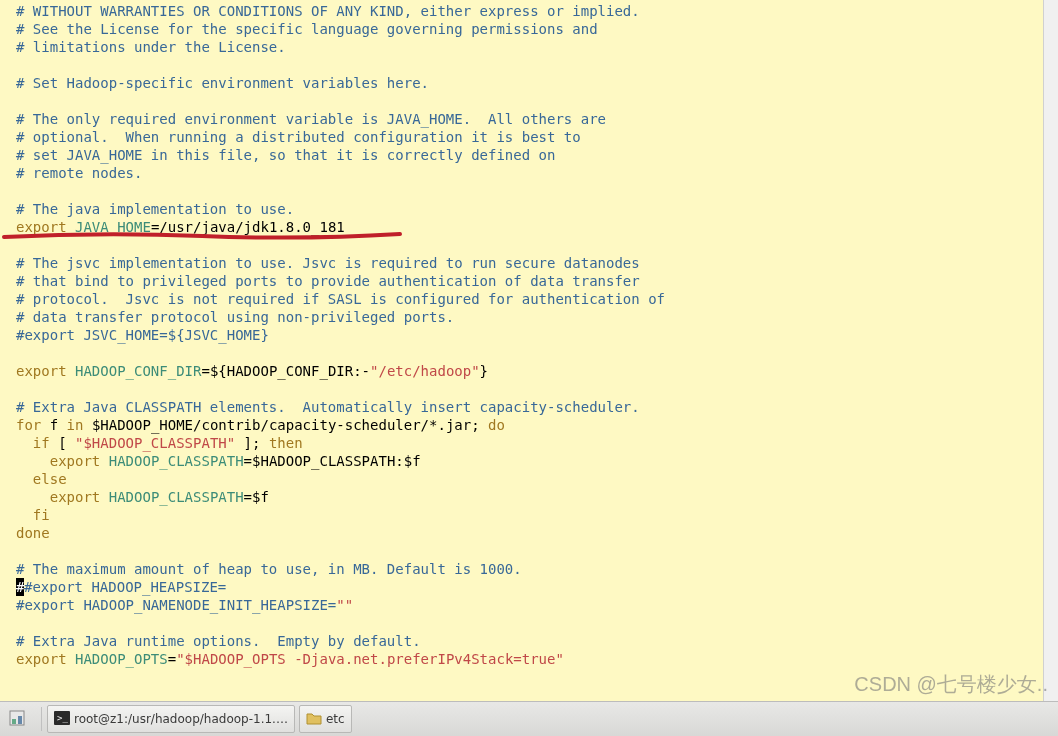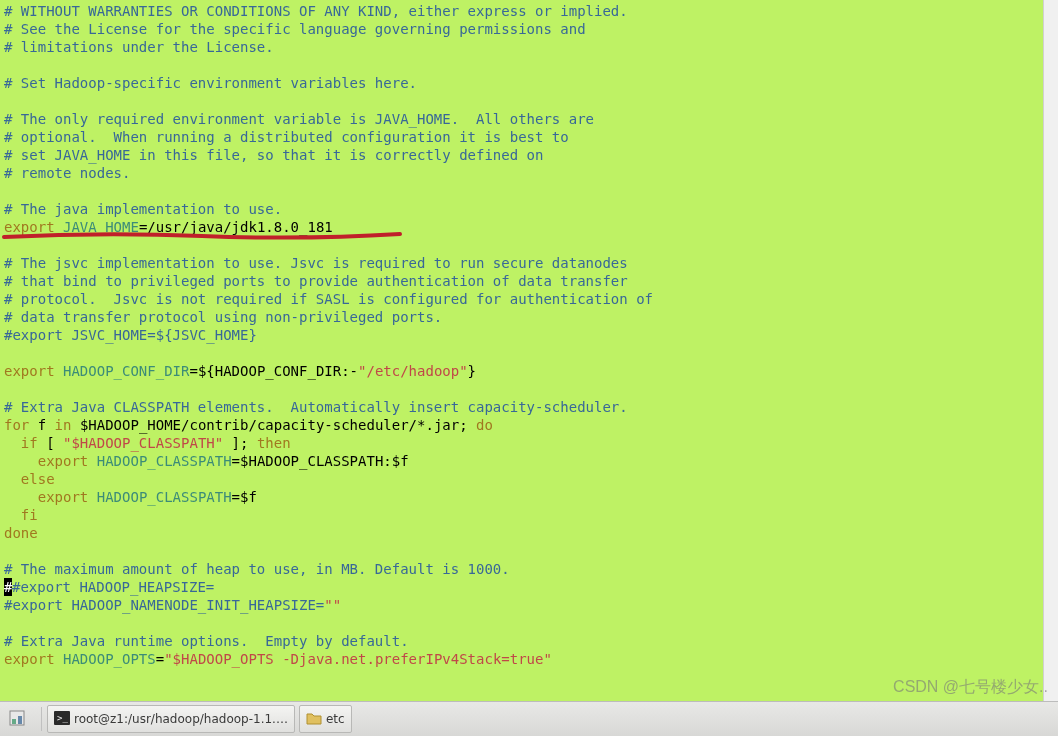--- a/index.html
+++ b/index.html
@@ -7,22 +7,22 @@
     padding: 0;
     width: 1058px;
     height: 736px;
     font-family: "DejaVu Sans Mono", "Liberation Mono", monospace;
     font-size: 14px;
     background: #ffffff;
     overflow: hidden;
     position: relative;
   }
   .editor {
-    background: #bef264;
-    padding: 2px 4px;
+    background: #fef9c3;
+    padding: 2px 16px;
     white-space: pre;
     line-height: 18px;
     color: #000000;
     height: 702px;
     overflow: hidden;
     border-right: 1px solid #d0d0d0;
     box-sizing: border-box;
   }
   .c-comment { color: #386898; }       
   .c-keyword { color: #a07820; }       
@@ -83,21 +83,21 @@
     display: inline-block;
     margin-right: 4px;
     vertical-align: middle;
   }
   .watermark {
     position: absolute;
     right: 10px;
     bottom: 38px;
     color: rgba(120,120,120,0.6);
     font-family: sans-serif;
-    font-size: 16px;
+    font-size: 20px;
     pointer-events: none;
   }
   .scroll-gutter {
     position:absolute;
     right:0; top:0;
     width:14px;
     height:702px;
     background:#f0f0f0;
     border-left:1px solid #d0d0d0;
   }

